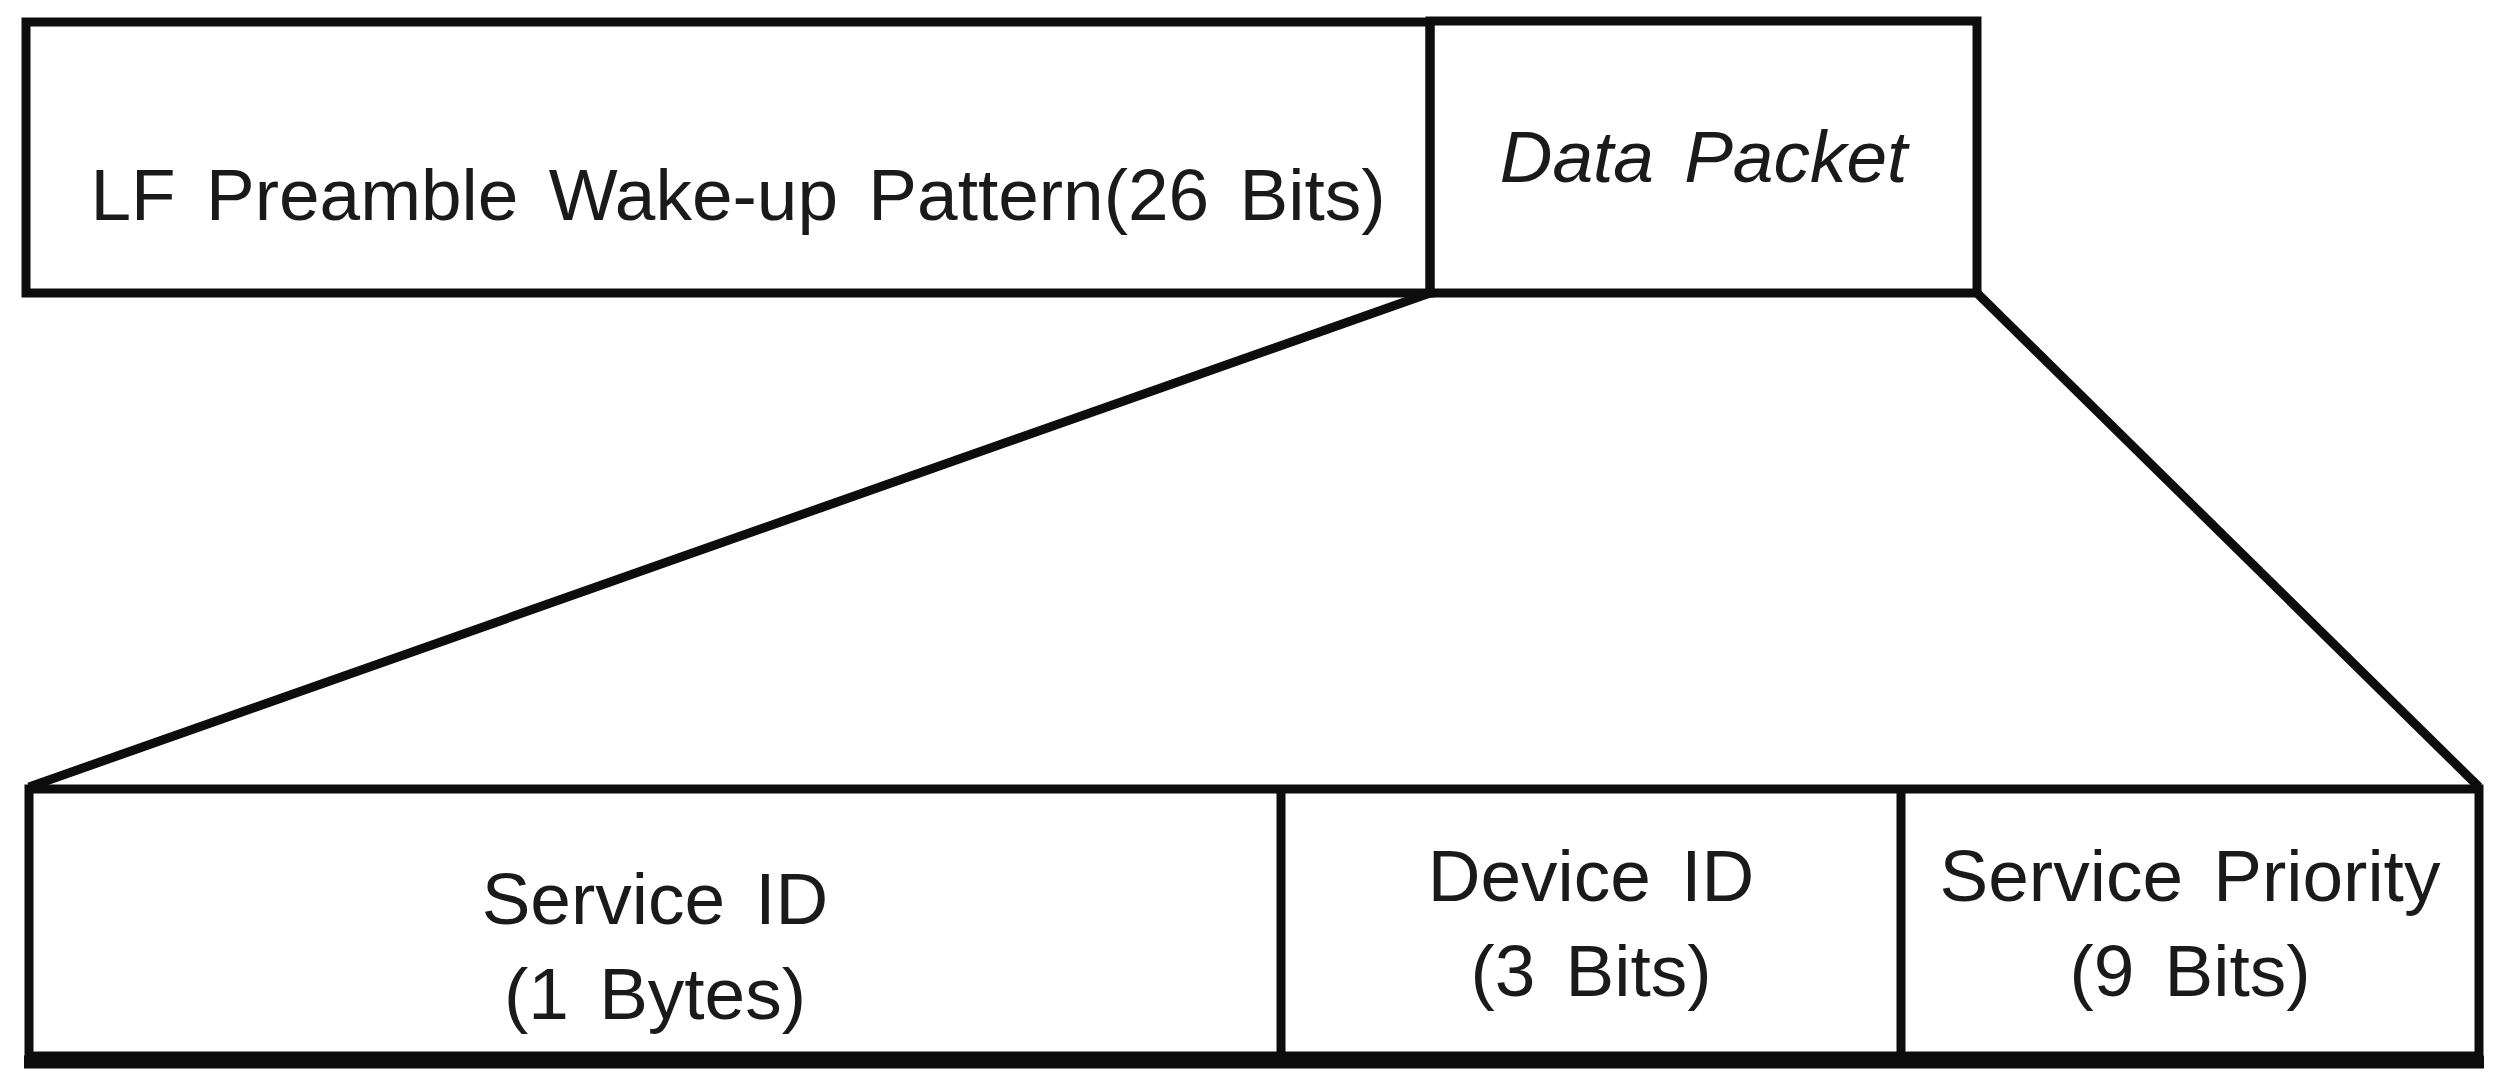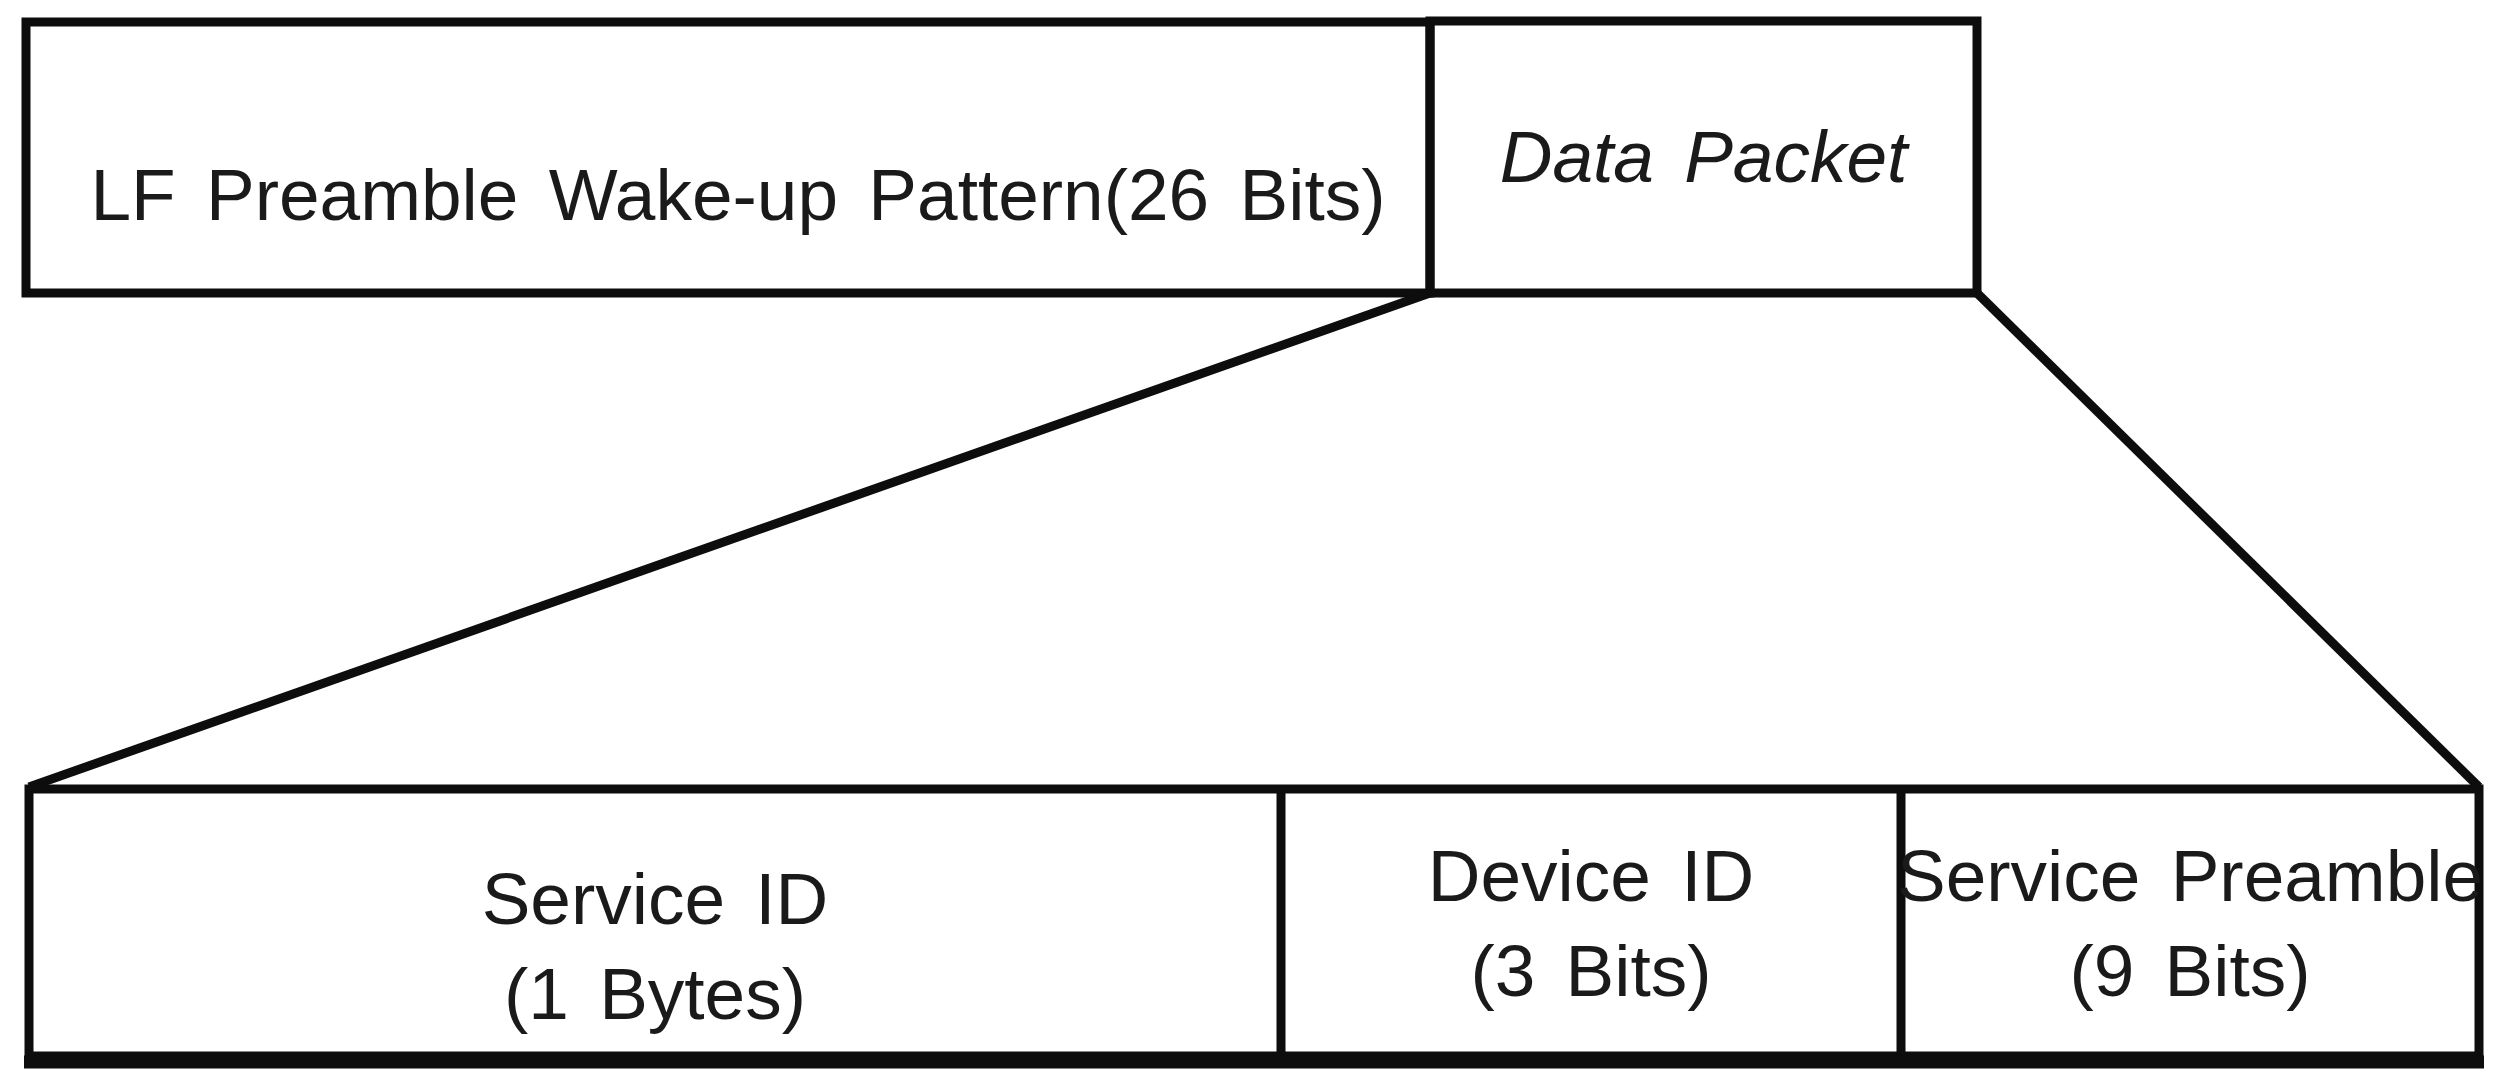--- a/index.html
+++ b/index.html
@@ -88,17 +88,17 @@
     <span class="line">Service ID</span>
     <span class="line">(1 Bytes)</span>
   </div>
 
   <div class="label-box deviceid-text">
     <span class="line">Device ID</span>
     <span class="line">(3 Bits)</span>
   </div>
 
   <div class="label-box priority-text">
-    <span class="line">Service Preamble</span>
+    <span class="line">Service Priority</span>
     <span class="line">(9 Bits)</span>
   </div>
 
 </div>
 
 </body></html>

